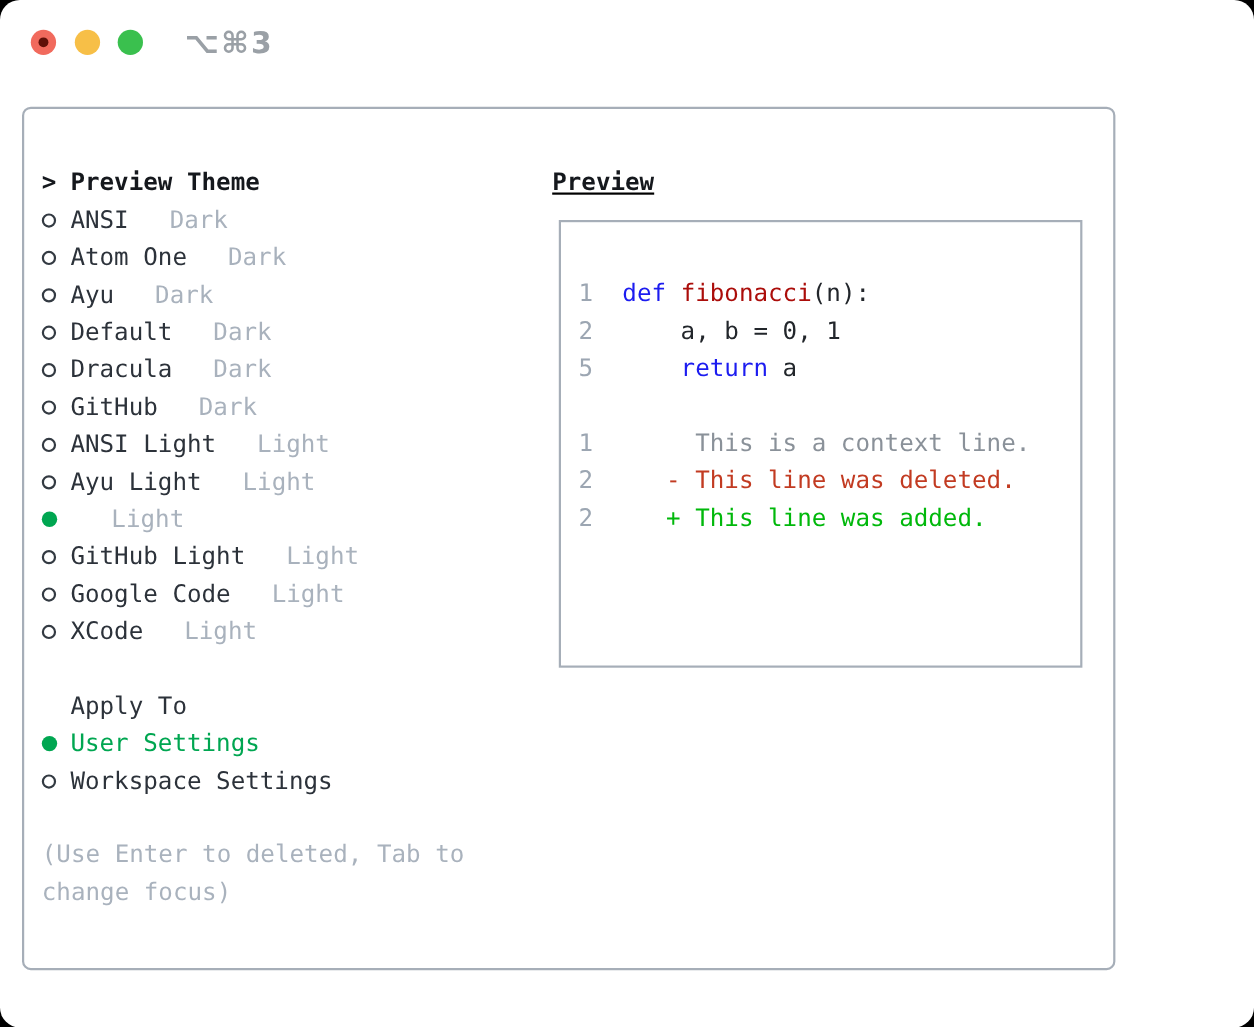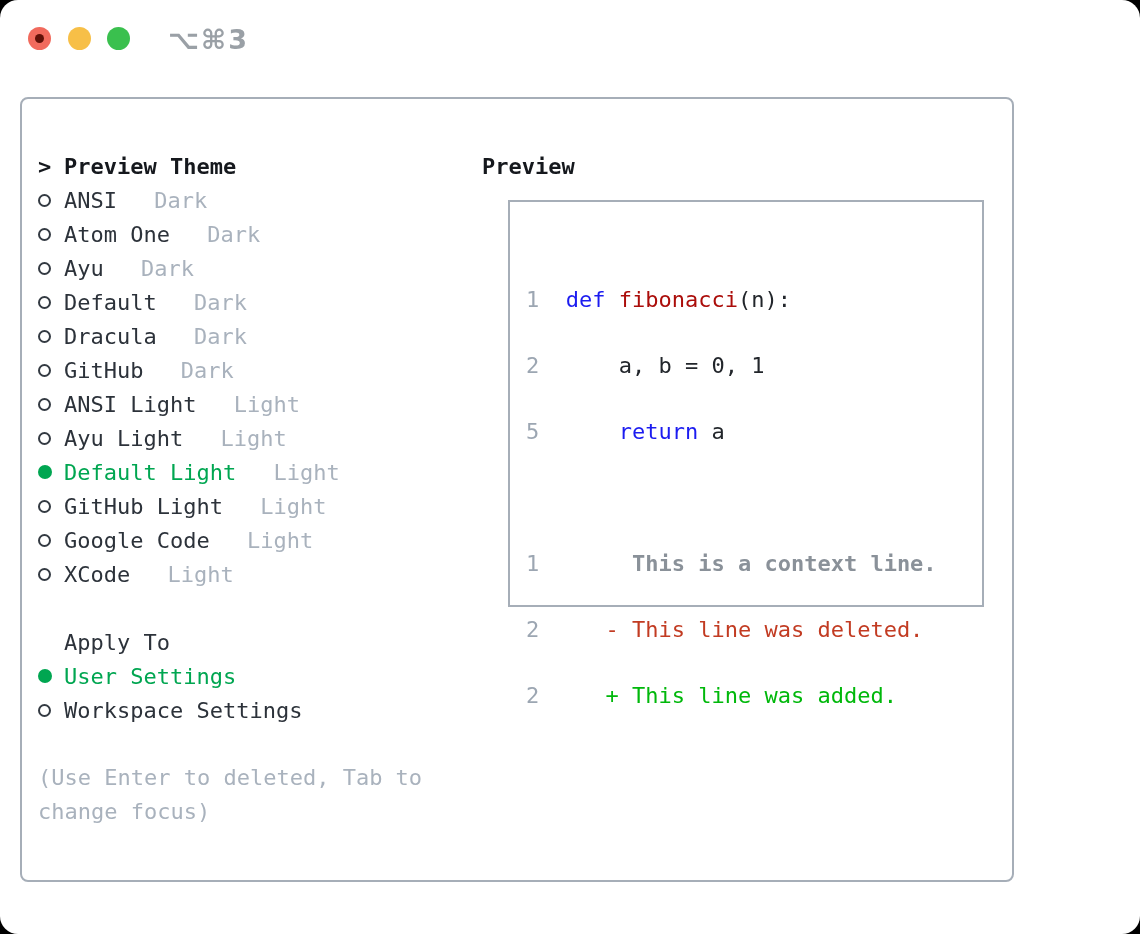--- a/index.html
+++ b/index.html
@@ -32,32 +32,32 @@
   .radio { width:13px; height:13px; border-radius:50%; border:2px solid var(--radio-ring); }
   .radio.on { border:none; width:14px; height:14px; background:var(--accent-green); }
   .name { color:var(--item); }
   .variant { color:var(--muted);margin-left:24px; }
   .selected .name { color:var(--accent-green); }
   .header-label { font-weight:bold; color:var(--ink); }
   .left-col { position:absolute; left:16px; top:50px; width:440px; }
   .spacer { height:34px; }
   .hint { font-size:22px; line-height:34px; color:var(--muted); width:420px; white-space:normal; }
   
-  .preview-label { position:absolute; left:460px; top:50px; }
+  .preview-label { position:absolute; left:480px; top:50px;text-decoration:underline; }
   .preview-box {
     position:absolute; left:486px; top:101px; width:476px; height:407px;
     border:2px solid var(--border); background:#fff;
   }
   .code { padding:49px 0 0 16px; font-size:22px; }
-  .line { height:34px; line-height:34px; white-space:pre;margin-top:32px; }
+  .line { height:34px; line-height:34px; white-space:pre; }
   .tk-num  { color:var(--linenum); }
   .tk-kw   { color:var(--kw); }
   .tk-fn   { color:var(--fn); }
   .tk-plain{ color:var(--code-ink); }
-  .tk-ctx  { color:var(--ctx);font-weight:bold; }
+  .tk-ctx  { color:var(--ctx); }
   .tk-del  { color:var(--del); }
   .tk-add  { color:var(--add); }
 </style>
 </head>
 <body>
 
 <div class="screen">
 
   <div class="titlebar">
     <span class="tl tl-red"></span>
@@ -76,21 +76,21 @@
 
       <div id="theme-items">
           <div class="row"><span class="marker"><span class="radio"></span></span><span class="name">ANSI</span><span class="variant"> Dark</span></div>
           <div class="row"><span class="marker"><span class="radio"></span></span><span class="name">Atom One</span><span class="variant"> Dark</span></div>
           <div class="row"><span class="marker"><span class="radio"></span></span><span class="name">Ayu</span><span class="variant"> Dark</span></div>
           <div class="row"><span class="marker"><span class="radio"></span></span><span class="name">Default</span><span class="variant"> Dark</span></div>
           <div class="row"><span class="marker"><span class="radio"></span></span><span class="name">Dracula</span><span class="variant"> Dark</span></div>
           <div class="row"><span class="marker"><span class="radio"></span></span><span class="name">GitHub</span><span class="variant"> Dark</span></div>
           <div class="row"><span class="marker"><span class="radio"></span></span><span class="name">ANSI Light</span><span class="variant"> Light</span></div>
           <div class="row"><span class="marker"><span class="radio"></span></span><span class="name">Ayu Light</span><span class="variant"> Light</span></div>
-          <div class="row selected"><span class="marker"><span class="radio on"></span></span><span class="name">Default Light</span><span class="variant"> Light</span></div>
+          <div class="row selected"><span class="marker"><span class="radio on"></span></span><span class="variant"> Light</span></div>
           <div class="row"><span class="marker"><span class="radio"></span></span><span class="name">GitHub Light</span><span class="variant"> Light</span></div>
           <div class="row"><span class="marker"><span class="radio"></span></span><span class="name">Google Code</span><span class="variant"> Light</span></div>
           <div class="row"><span class="marker"><span class="radio"></span></span><span class="name">XCode</span><span class="variant"> Light</span></div>
         </div>
 
       <div class="spacer"></div>
 
       <div class="row">
         <span class="marker"></span>
         <span class="name">Apply To</span>

